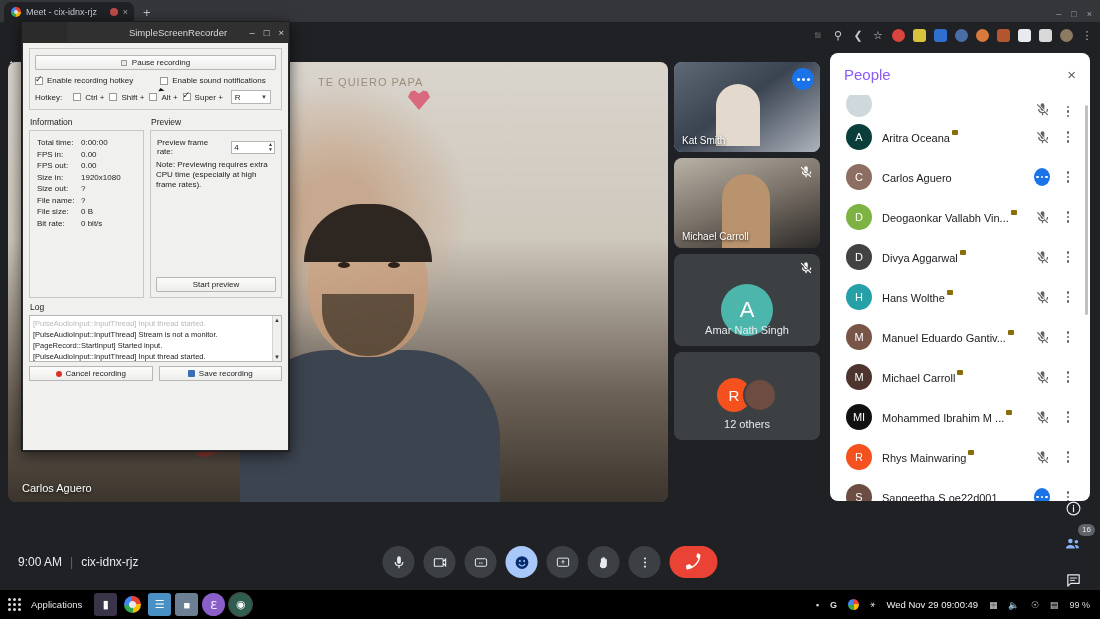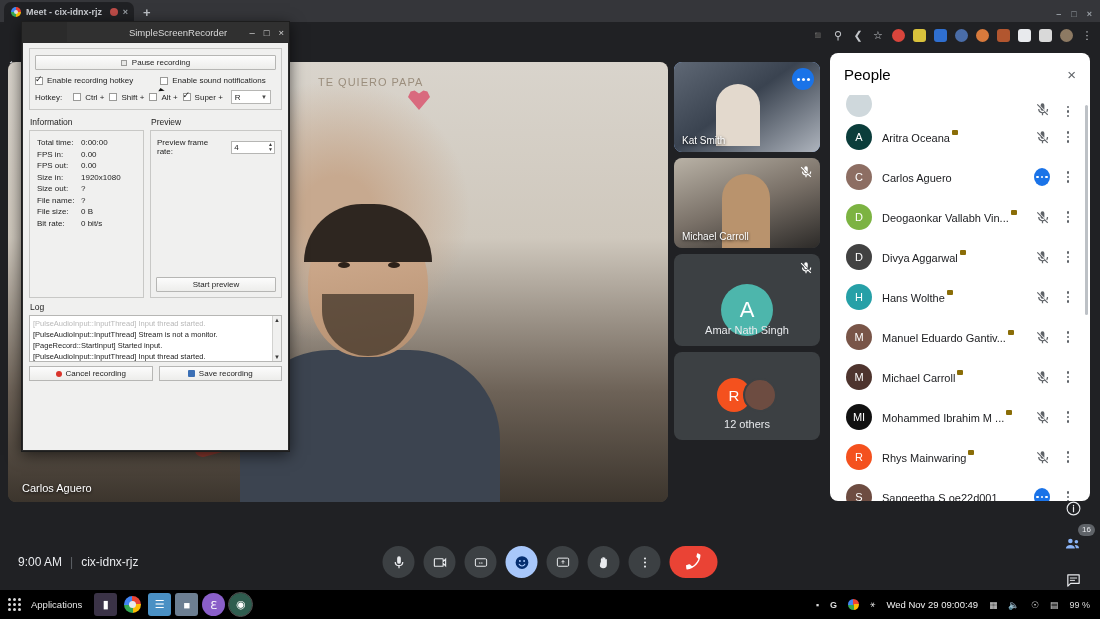--- a/index.html
+++ b/index.html
@@ -1,20 +1,20 @@
 <!DOCTYPE html>
 <html><head>
 <meta charset="utf-8">
 <style>
   * { box-sizing: border-box; margin:0; padding:0; }
   html,body { width:1100px; height:619px; overflow:hidden; background:#202124;
     font-family:"Liberation Sans", sans-serif; }
 
   
-  .browser-tabbar{position:absolute;left:0;top:0;width:1100px;height:22px;background:#35363a;display:flex;align-items:flex-end;font-weight:bold;}
+  .browser-tabbar{position:absolute;left:0;top:0;width:1100px;height:22px;background:#35363a;display:flex;align-items:flex-end;}
   .tab{height:20px;background:#202124;border-radius:7px 7px 0 0;display:flex;align-items:center;padding:0 6px 0 7px;gap:5px;margin-left:4px;min-width:130px;}
   .tab-fav{width:10px;height:10px;border-radius:50%;background:
     conic-gradient(#ea4335 0 25%, #fbbc05 0 50%, #34a853 0 75%, #4285f4 0 100%);position:relative;flex:none;}
   .tab-fav::after{content:"";position:absolute;left:3px;top:3px;width:4px;height:4px;border-radius:50%;background:#dfe1e5;}
   .tab-title{color:#c9ccd1;font-size:9px;white-space:nowrap;overflow:hidden;text-overflow:ellipsis;flex:1;}
   .tab-rec{width:8px;height:8px;border-radius:50%;background:#d9534f;flex:none;opacity:.85;}
   .tab-x{color:#9aa0a6;font-size:9px;flex:none;}
   .newtab{color:#bdc1c6;font-size:13px;margin-left:9px;margin-bottom:2px;}
   .tabbar-right{margin-left:auto;display:flex;align-items:center;gap:10px;padding:0 8px 3px 0;color:#9aa0a6;font-size:9px;}
 
@@ -79,21 +79,21 @@
   .cbtn{width:32px;height:32px;border-radius:50%;background:#3c4043;display:flex;align-items:center;justify-content:center;color:#e8eaed;}
   .cbtn.accent{background:#a8c7fa;color:#062e6f;}
   .cbtn.hangup{width:48px;height:32px;border-radius:16px;background:#ea4335;color:#fff;}
   .mb-right{position:absolute;right:16px;display:flex;align-items:flex-end;gap:14px;flex-direction:column;}
   .rbtn{position:relative;color:#e8eaed;width:22px;height:22px;display:flex;align-items:center;justify-content:center;}
   .cnt{position:absolute;top:-9px;right:-11px;background:#5f6368;color:#e8eaed;font-size:8px;border-radius:8px;padding:1px 4px;line-height:1.2;}
 
   
   .people{position:absolute;left:830px;top:53px;width:260px;height:448px;background:#fff;border-radius:8px;overflow:hidden;}
   .people-head{height:42px;display:flex;align-items:center;padding:0 14px;}
-  .people-title{font-size:15px;color:#000000;}
+  .people-title{font-size:15px;color:#8b5cf6;}
   .people-close{margin-left:auto;color:#5f6368;font-size:15px;cursor:pointer;}
   .plist{position:absolute;top:42px;left:0;right:0;bottom:0;overflow:hidden;}
   .prow{height:40px;display:flex;align-items:center;padding:0 14px 0 16px;gap:10px;}
   .pav{width:26px;height:26px;border-radius:50%;flex:none;display:flex;align-items:center;justify-content:center;color:#fff;font-size:11px;overflow:hidden;}
   .pmid{flex:1;min-width:0;}
   .pname{font-size:11px;color:#202124;white-space:nowrap;overflow:hidden;text-overflow:ellipsis;}
   .ppin{width:11px;height:10px;border-radius:2px;background:#f5c518;margin-top:2px;position:relative;}
   .ppin::after{content:"";position:absolute;left:2px;top:2px;width:6px;height:5px;background:#8a6d07;border-radius:1px;}
   .pmic{width:16px;flex:none;display:flex;align-items:center;justify-content:center;}
   .pdot{width:16px;flex:none;display:flex;flex-direction:column;align-items:center;gap:2px;}
@@ -595,20 +595,21 @@
           <div class="row" style="padding:3px 1px 0">
             <span>Preview frame rate:</span>
             <div class="spin" style="margin-left:auto">
               <span>4</span>
               <span class="spin-arrows">
                   <span>▲</span>
                   <span>▼</span>
                 </span>
             </div>
           </div>
+          <div class="note">Note: Previewing requires extra CPU time (especially at high frame rates).</div>
           <div class="btn" style="margin-top:auto">Start preview</div>
         </div>
       </div>
     </div>
 
     <div class="grp-lbl" style="padding-top:4px">Log</div>
     <div class="logbox">
       <div id="log-lines">
           <div class="logline faded">[PulseAudioInput::InputThread] Input thread started.</div>
           <div class="logline">[PulseAudioInput::InputThread] Stream is not a monitor.</div>

